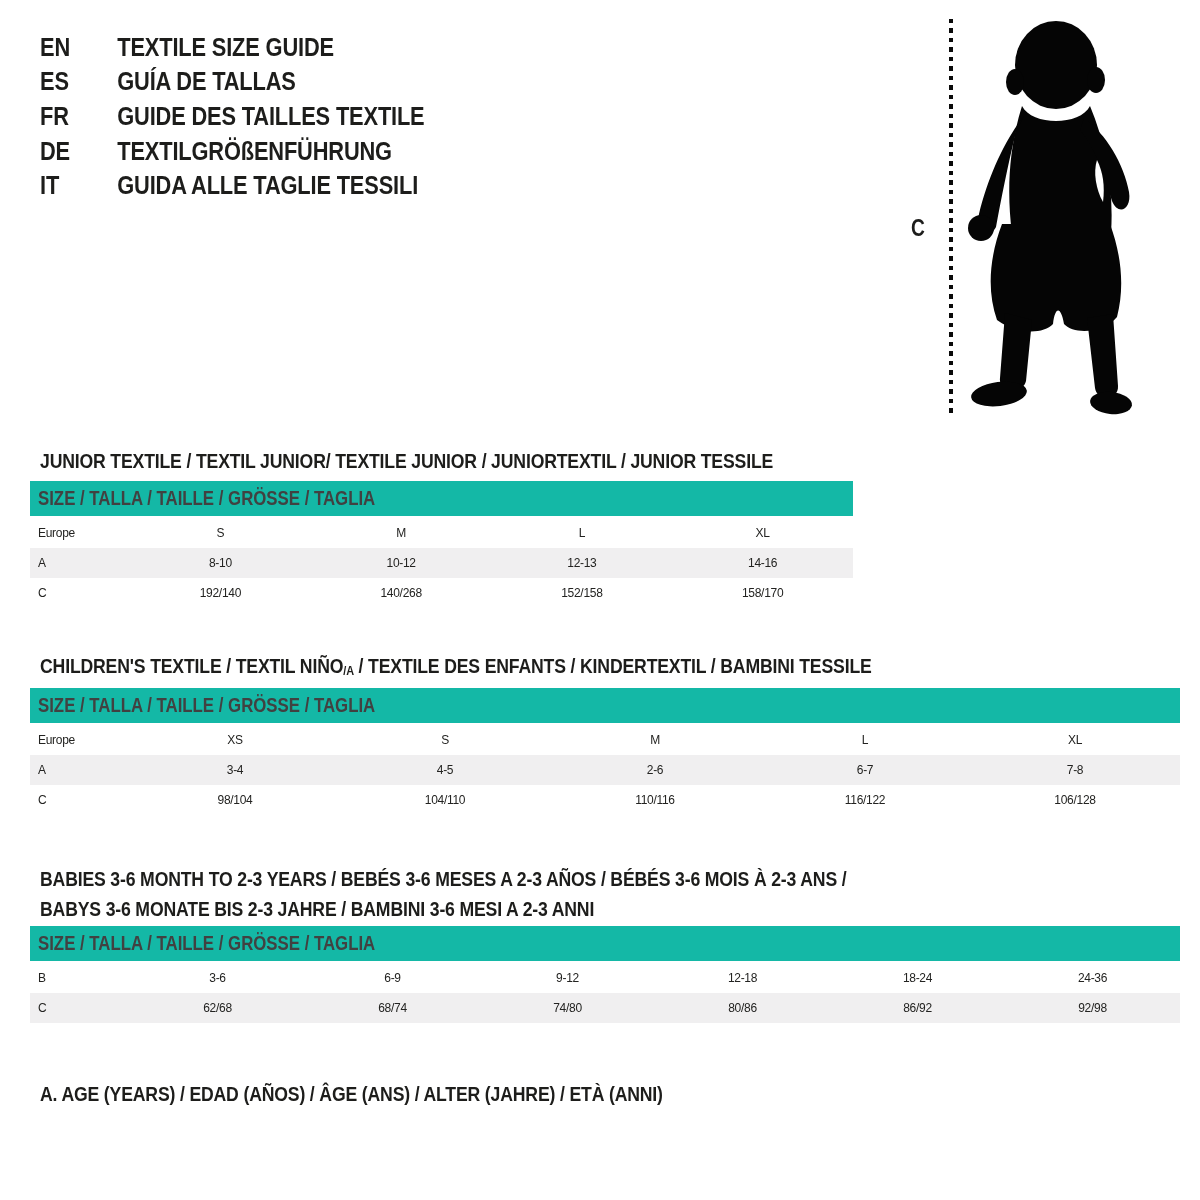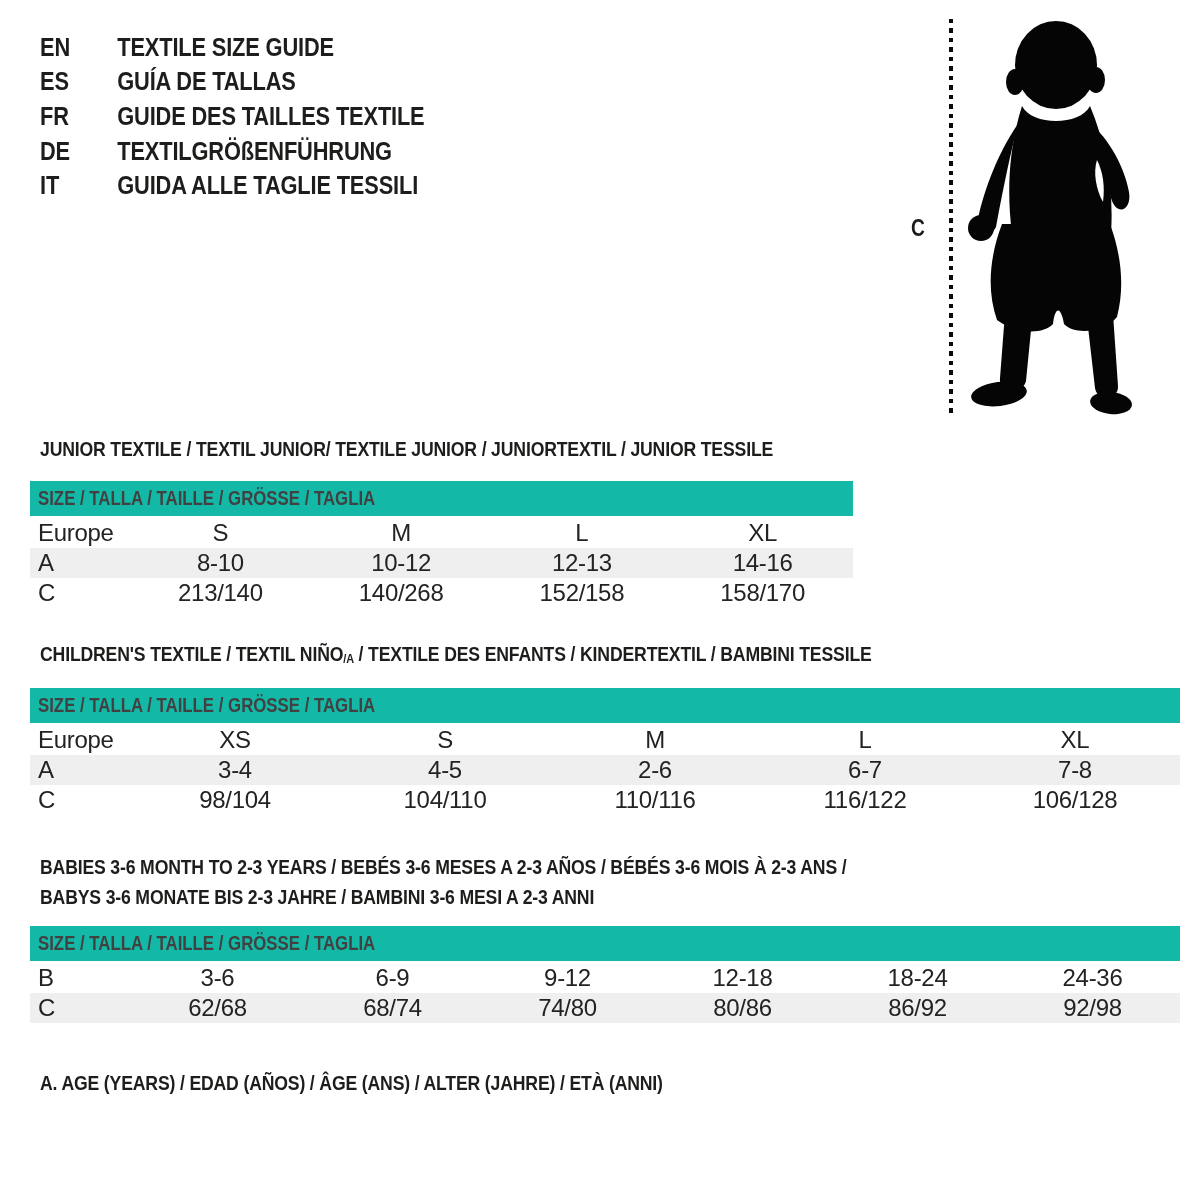--- a/index.html
+++ b/index.html
@@ -18,38 +18,38 @@
   .lang-code { width:92px; flex:0 0 auto; }
 
   
   .height-line { position:absolute; left:949px; top:19px; width:4px; height:396px;
     background:repeating-linear-gradient(to bottom,#0a0a0a 0 4.5px,transparent 4.5px 9.5px); }
   .figc { position:absolute; left:911px; top:214px; font-size:24px; font-weight:bold;
           transform:scaleX(0.8); transform-origin:0 0; }
   .silhouette { position:absolute; left:960px; top:18px; }
 
   
-  .stitle { position:absolute; left:40px; height:24px; display:flex; align-items:center; }
+  .stitle { position:absolute; left:40px; height:24px; display:flex; align-items:center;margin-top:12px; }
   .stitle .cond { font-weight:bold; font-size:21px; letter-spacing:-0.2px; }
   .subA { font-size:13px; vertical-align:-2px; }
 
   
   .t { position:absolute; left:30px; }
   .bar { height:35px; background:#14b8a6; display:flex; align-items:center;
          padding-left:8px; margin-bottom:2px; box-sizing:border-box; }
   .bar .cond { font-weight:bold; font-size:20px; color:#414141; }
-  .trow { display:flex; align-items:center; height:30px; font-size:24px; color:#232321;
+  .trow { display:flex; align-items:center; height:30px; font-size:12px; color:#232321;
           letter-spacing:-0.3px; }
   .trow.shaded { background:#f0eff0; }
   .rlabel { width:100px; padding-left:8px; flex:0 0 auto; box-sizing:border-box; }
   .cell { flex:1 1 0; text-align:center; }
 
   
   .legend { position:absolute; left:40px; top:1071px; }
-  .legend-line { height:35px; display:flex; align-items:flex-start; }
+  .legend-line { height:35px; display:flex; align-items:flex-end; }
   .legend-line .cond { font-weight:bold; font-size:21px; letter-spacing:-0.2px; }
 </style>
 </head>
 <body>
 
 <div class="page">
 
   <div class="langs">
     <div class="lang-row">
       <span class="lang-code">EN</span>
@@ -109,21 +109,21 @@
     </div>
     <div class="trow shaded">
       <span class="rlabel">A</span>
       <span class="cell">8-10</span>
       <span class="cell">10-12</span>
       <span class="cell">12-13</span>
       <span class="cell">14-16</span>
     </div>
     <div class="trow">
       <span class="rlabel">C</span>
-      <span class="cell">213/140</span>
+      <span class="cell">192/140</span>
       <span class="cell">140/268</span>
       <span class="cell">152/158</span>
       <span class="cell">158/170</span>
     </div>
   </div>
 
   <div class="stitle" style="top:642px">
     <span class="cond"><span>CHILDREN'S TEXTILE / TEXTIL NIÑO</span><span class="subA">/A</span><span> / TEXTILE DES ENFANTS / KINDERTEXTIL / BAMBINI TESSILE</span></span>
   </div>
   <div class="t" style="top:688px; width:1150px">

